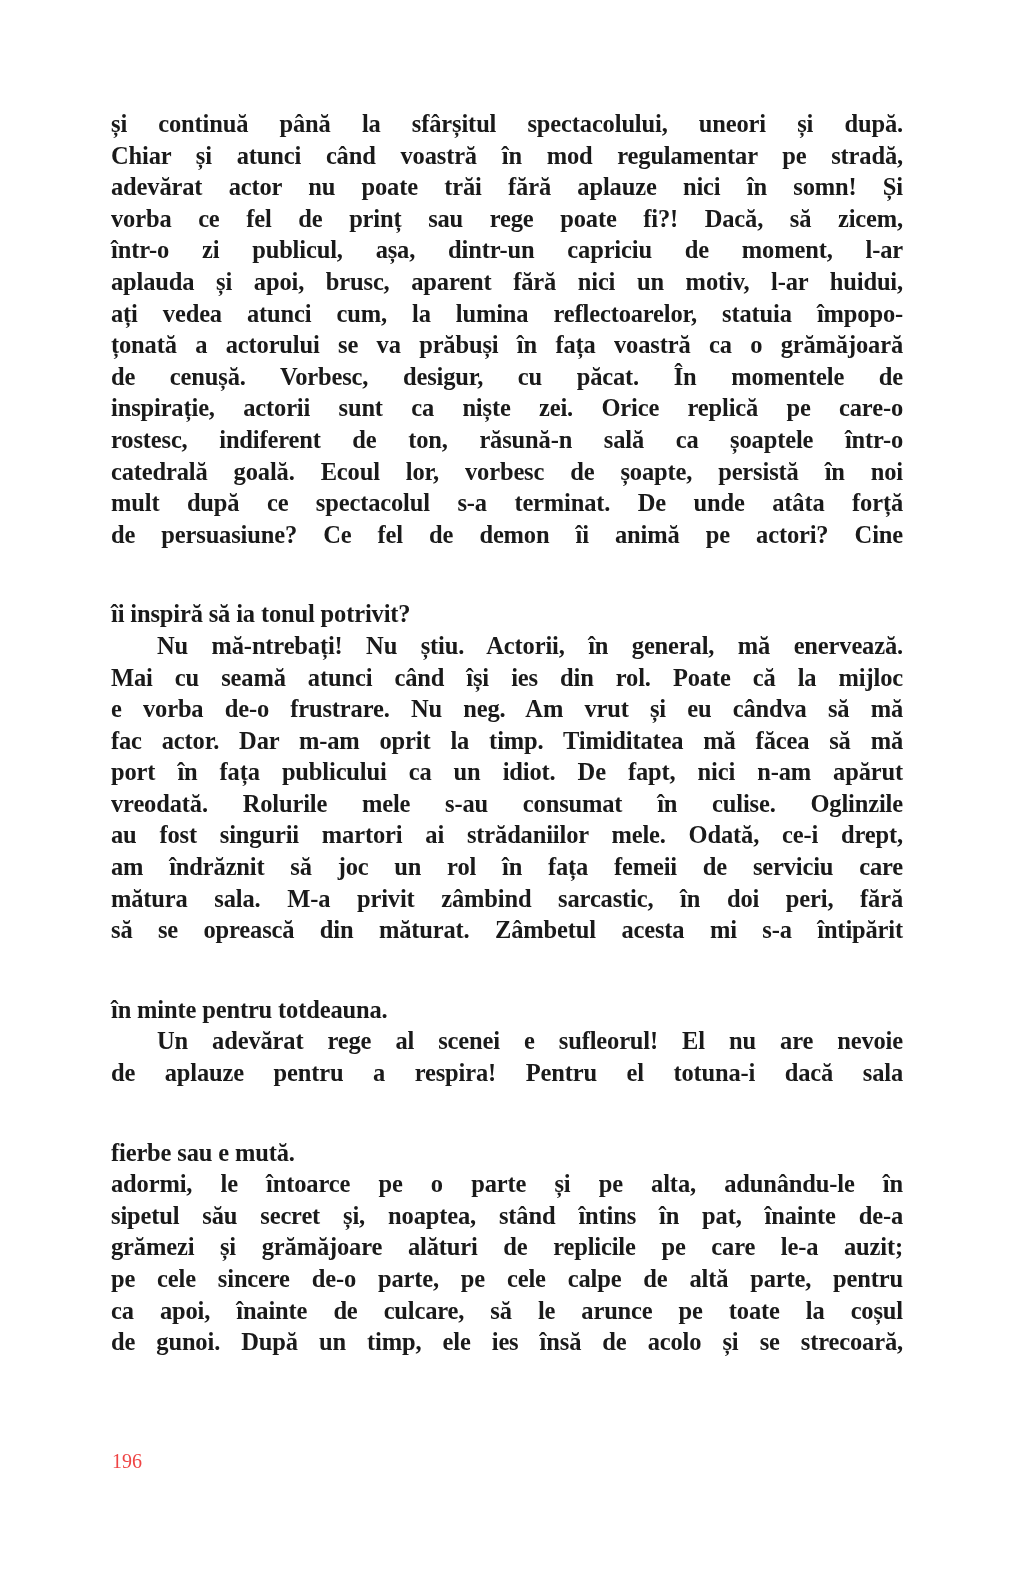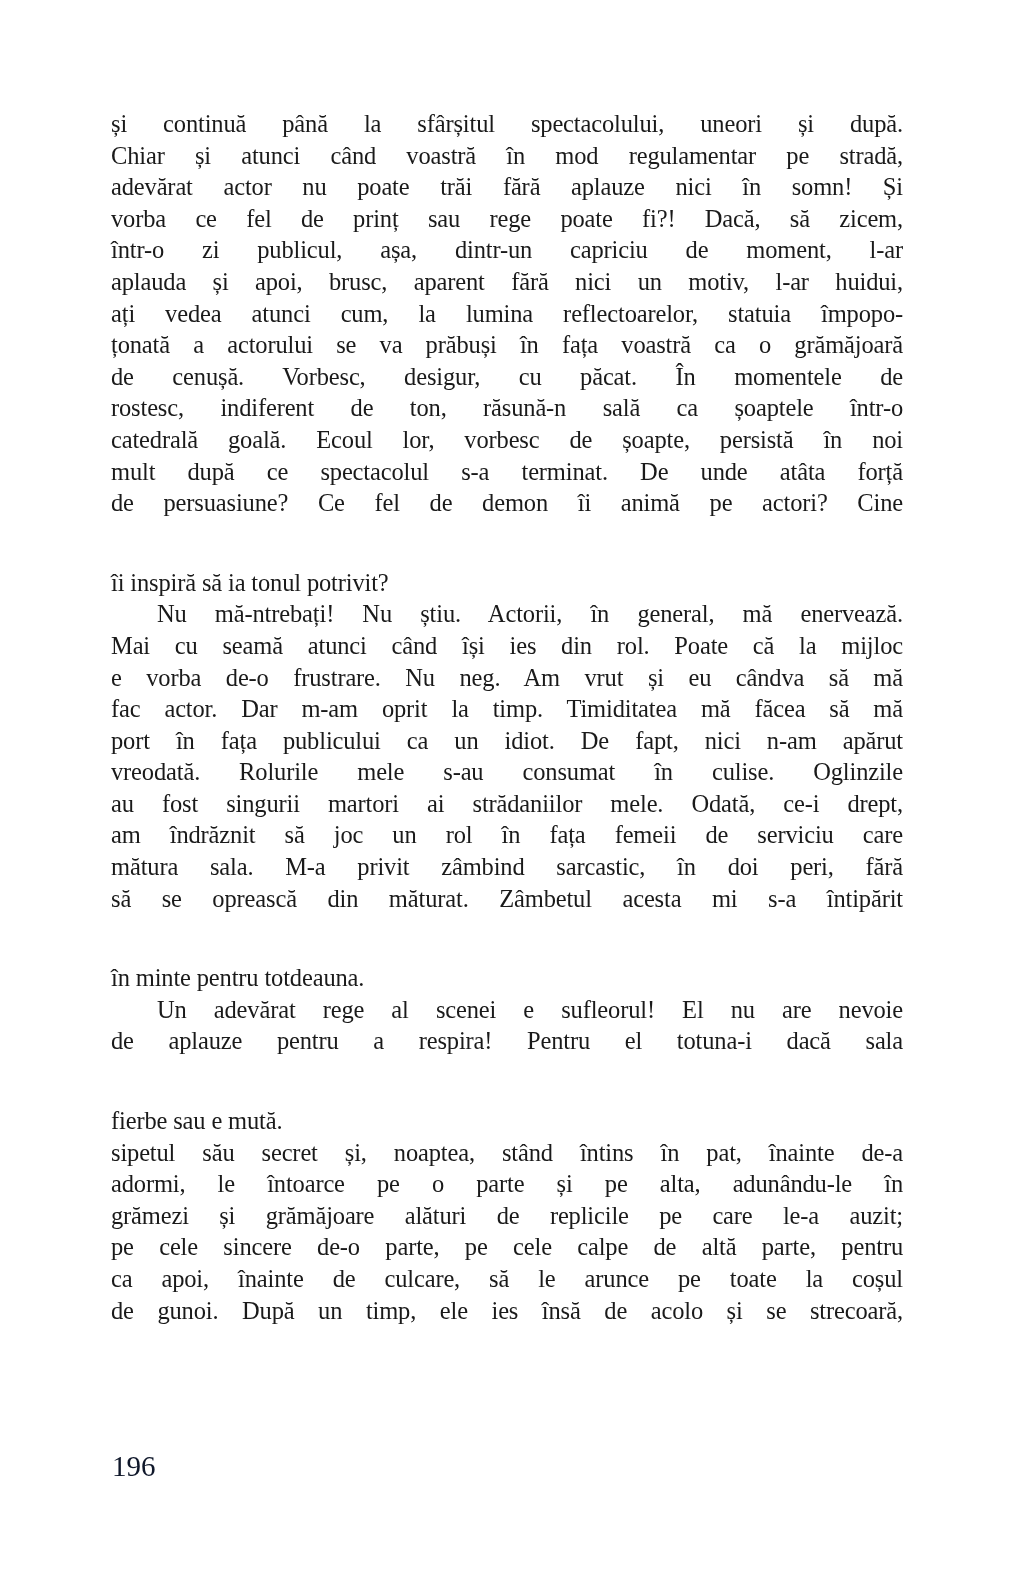--- a/index.html
+++ b/index.html
@@ -13,20 +13,21 @@
       position: relative;
       overflow: hidden;
       color: #1a1a1a;
       font-family: "Liberation Serif", "DejaVu Serif", serif;
     }
     .page {
       position: absolute;
       left: 111px;
       top: 108px;
       width: 792px;
+      font-weight: bold;
     }
     .para {
       margin: 0;
       font-size: 24.5px;
       line-height: 31.6px;
       text-align: justify;
       text-align-last: left;
       hyphens: manual;
       letter-spacing: -0.15px;
       word-spacing: 0px;
@@ -42,41 +43,42 @@
       text-align-last: left;
       margin-top: 48px;
     }
     .line.indent {
       padding-left: 46px;
     }
     .page-number {
       position: absolute;
       left: 112px;
       top: 1450px;
-      font-size: 29px;
+      font-size: 20px;
       font-family: "Liberation Serif", "DejaVu Serif", serif;
-      color: #0f172a;
+      color: #ef4444;
     }
   </style>
 </head>
 <body>
 
 <div class="page">
   <div id="paragraphs">
 
     <div class="para">
       <span class="line">și continuă până la sfârșitul spectacolului, uneori și după.</span>
       <span class="line">Chiar și atunci când voastră în mod regulamentar pe stradă,</span>
       <span class="line">adevărat actor nu poate trăi fără aplauze nici în somn! Și</span>
       <span class="line">vorba ce fel de prinț sau rege poate fi?! Dacă, să zicem,</span>
       <span class="line">într-o zi publicul, așa, dintr-un capriciu de moment, l-ar</span>
       <span class="line">aplauda și apoi, brusc, aparent fără nici un motiv, l-ar huidui,</span>
       <span class="line">ați vedea atunci cum, la lumina reflectoarelor, statuia împopo-</span>
       <span class="line">țonată a actorului se va prăbuși în fața voastră ca o grămăjoară</span>
       <span class="line">de cenușă. Vorbesc, desigur, cu păcat. În momentele de</span>
+      <span class="line">inspirație, actorii sunt ca niște zei. Orice replică pe care-o</span>
       <span class="line">rostesc, indiferent de ton, răsună-n sală ca șoaptele într-o</span>
       <span class="line">catedrală goală. Ecoul lor, vorbesc de șoapte, persistă în noi</span>
       <span class="line">mult după ce spectacolul s-a terminat. De unde atâta forță</span>
       <span class="line">de persuasiune? Ce fel de demon îi animă pe actori? Cine</span>
       <span class="line last">îi inspiră să ia tonul potrivit?</span>
     </div>
 
     <div class="para">
       <span class="line indent">Nu mă-ntrebați! Nu știu. Actorii, în general, mă enervează.</span>
       <span class="line">Mai cu seamă atunci când își ies din rol. Poate că la mijloc</span>
@@ -91,22 +93,22 @@
       <span class="line last">în minte pentru totdeauna.</span>
     </div>
 
     <div class="para">
       <span class="line indent">Un adevărat rege al scenei e sufleorul! El nu are nevoie</span>
       <span class="line">de aplauze pentru a respira! Pentru el totuna-i dacă sala</span>
       <span class="line last">fierbe sau e mută.</span>
     </div>
 
     <div class="para">
+      <span class="line">adormi, le întoarce pe o parte și pe alta, adunându-le în</span>
       <span class="line">sipetul său secret și, noaptea, stând întins în pat, înainte de-a</span>
-      <span class="line">adormi, le întoarce pe o parte și pe alta, adunându-le în</span>
       <span class="line">grămezi și grămăjoare alături de replicile pe care le-a auzit;</span>
       <span class="line">pe cele sincere de-o parte, pe cele calpe de altă parte, pentru</span>
       <span class="line">ca apoi, înainte de culcare, să le arunce pe toate la coșul</span>
       <span class="line">de gunoi. După un timp, ele ies însă de acolo și se strecoară,</span>
     </div>
   </div>
 </div>
 
 <div class="page-number">196</div>
 

